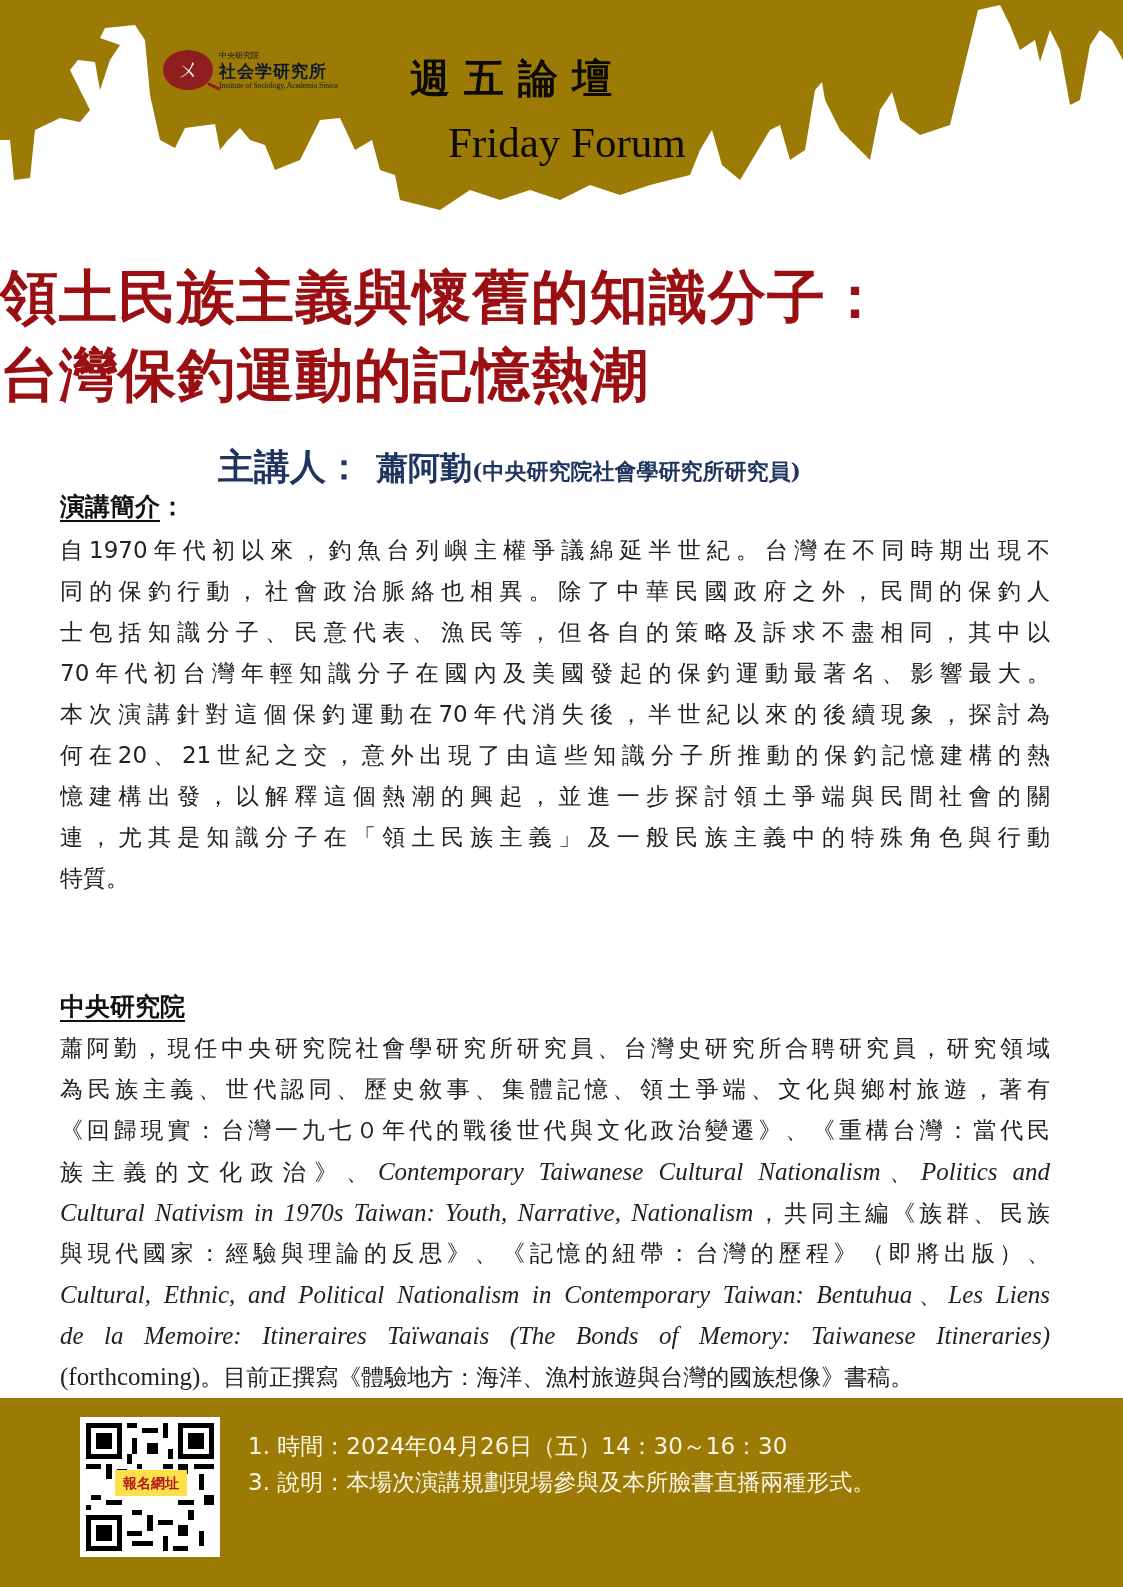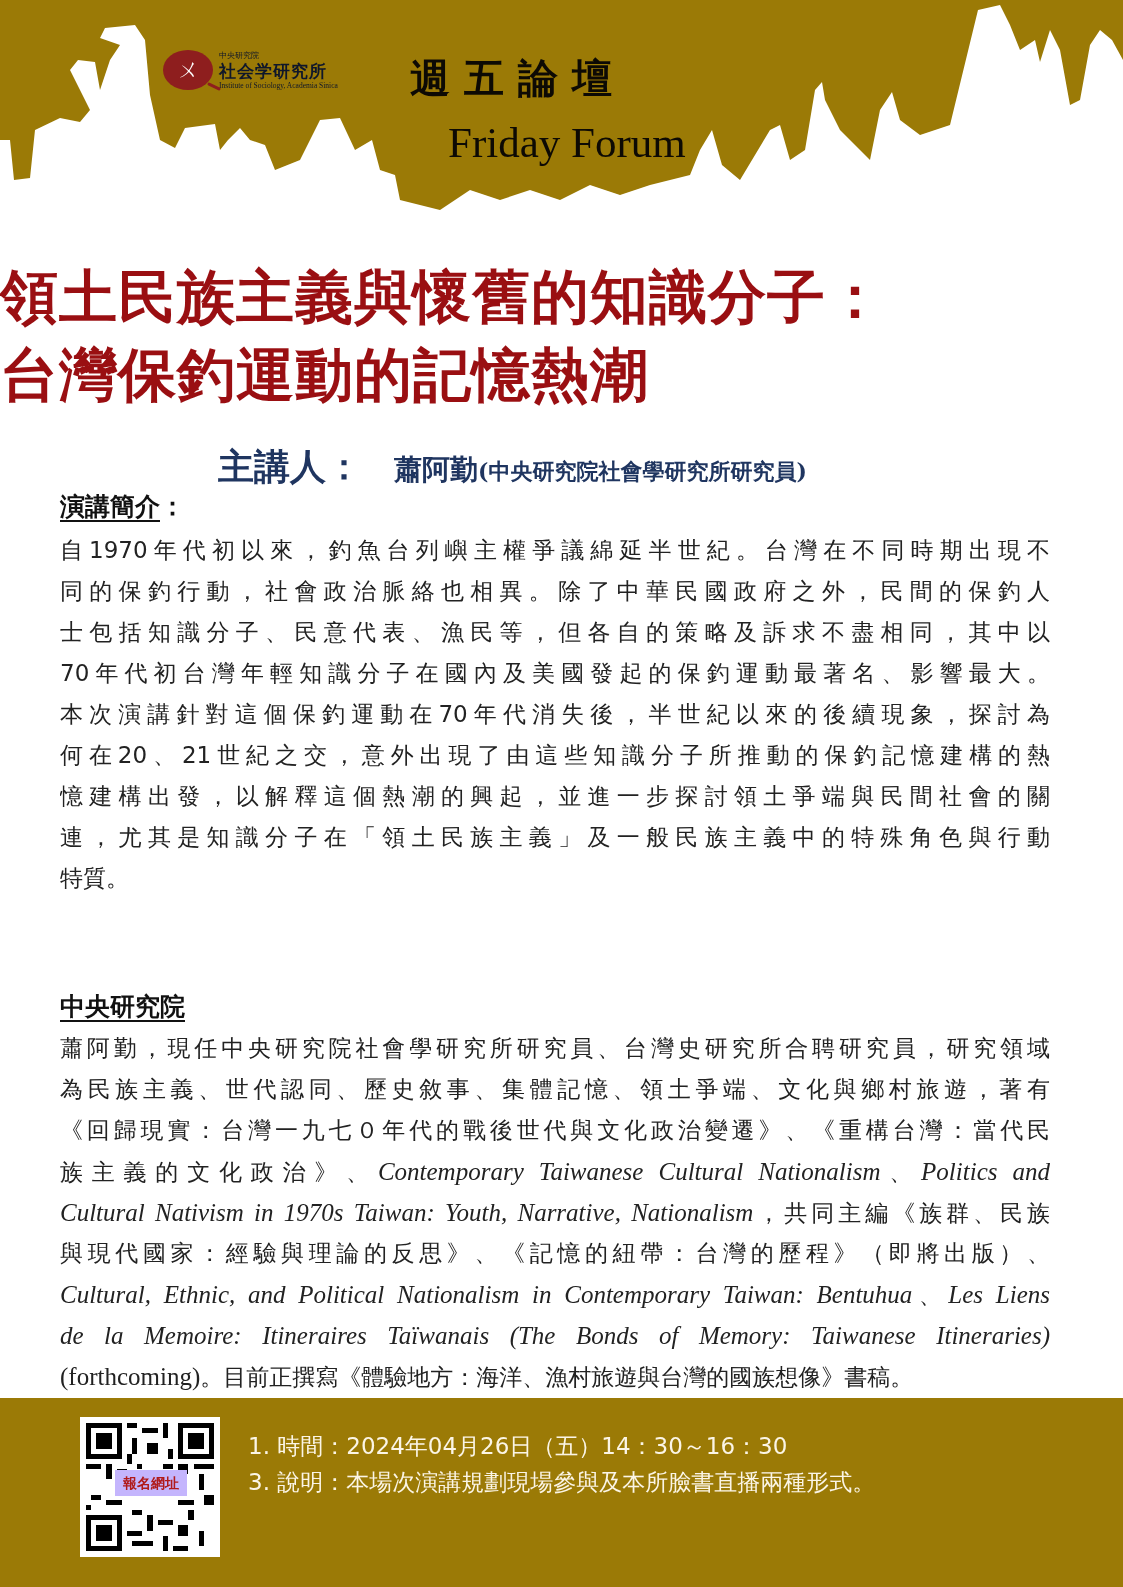--- a/index.html
+++ b/index.html
@@ -19,37 +19,37 @@
   .logo-en { font-family: "Liberation Serif", serif; font-size: 7.5px; line-height: 9px; }
 
   .forum-zh { position: absolute; left: 410px; top: 38px; font-family: "DejaVu Serif", serif; font-weight: bold; font-size: 40px; letter-spacing: 14px; color: #0d0a04; line-height: 80px; }
   .forum-en { position: absolute; left: 448px; top: 118px; font-family: "Liberation Serif", serif; font-size: 43px; color: #0d0a04; line-height: 50px; }
 
   
   .title { position: absolute; left: 0; top: 258px; width: 1123px; font-family: "DejaVu Serif", serif; font-weight: bold; color: #9a0f12; font-size: 58px; line-height: 78px; letter-spacing: 1px; }
 
   .speaker { position: absolute; left: 218px; top: 443px; font-family: "DejaVu Serif", serif; font-weight: bold; color: #1f3560; white-space: nowrap; }
   .speaker .lbl { font-size: 36px; }
-  .speaker .name { font-size: 28px; margin-left: 32px; }
+  .speaker .name { font-size: 32px; margin-left: 14px; }
   .speaker .aff { font-size: 22px; }
 
   .section-h { position: absolute; left: 60px; font-family: "DejaVu Sans", sans-serif; font-weight: bold; font-size: 25px; color: #111; }
   .section-h .u { text-decoration: underline; text-underline-offset: 5px; text-decoration-thickness: 2px; }
 
   .para { position: absolute; left: 60px; width: 990px; font-family: "DejaVu Sans", sans-serif; font-size: 23px; color: #222; text-align: justify; }
   .para .ln { display: block; height: 41px; line-height: 41px; white-space: nowrap; text-align-last: justify; text-align: justify; overflow: hidden; }
   .para .ln.last { text-align-last: left; }
   .para i { font-family: "Liberation Serif", serif; font-size: 25px; }
   .para .serif { font-family: "Liberation Serif", serif; font-size: 25px; }
 
   
   .footer { position: absolute; left: 0; top: 1398px; width: 1123px; height: 189px; background: #9b7a06; }
   .qr { position: absolute; left: 80px; top: 1417px; width: 140px; height: 140px; background: #fff; padding: 6px; }
   .qr svg { width: 128px; height: 128px; display: block; }
-  .qr-label { position: absolute; left: 115px; top: 1470px; width: 72px; height: 26px; background: #c4b5fd; color: #b01a1a; font-size: 14px; font-weight: bold; text-align: center; line-height: 26px; }
+  .qr-label { position: absolute; left: 115px; top: 1470px; width: 72px; height: 26px; background: #fde047; color: #b01a1a; font-size: 14px; font-weight: bold; text-align: center; line-height: 26px; }
   .info { position: absolute; left: 248px; top: 1428px; color: #fbf5e6; font-family: "DejaVu Sans", sans-serif; font-size: 23px; line-height: 36px; }
   .info div { white-space: nowrap; }
 </style>
 </head>
 <body>
 
 <div class="header">
   <svg class="crowd" viewBox="0 0 1123 250" preserveAspectRatio="none">
     <path fill="#ffffff" d="M0,140 L10,140 L14,180 L30,178 L35,130 L60,118 L80,122 L90,110 L70,70 L78,60 L95,62 L100,90 L110,60 L120,45 L100,38 L105,28 L135,25 L145,40 L150,95 L160,140 L175,148 L185,128 L215,124 L220,150 L228,140 L240,128 L250,140 L265,145 L275,170 L300,160 L320,120 L340,118 L355,150 L372,140 L380,170 L395,175 L400,200 L440,210 L470,190 L500,200 L530,190 L560,200 L590,185 L620,195 L650,185 L670,180 L690,175 L700,150 L712,130 L722,165 L740,180 L770,130 L780,125 L790,160 L805,150 L815,90 L822,82 L825,100 L840,130 L870,160 L880,110 L892,92 L900,120 L920,135 L950,125 L978,10 L1000,5 L1010,25 L1020,50 L1035,40 L1040,62 L1050,30 L1060,50 L1070,105 L1080,100 L1090,45 L1100,30 L1112,40 L1123,60 L1123,250 L0,250 Z"></path>
   </svg>

